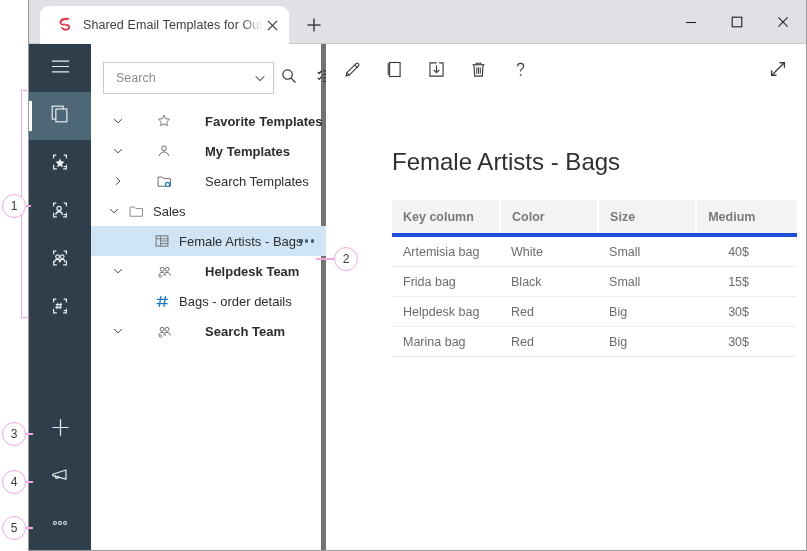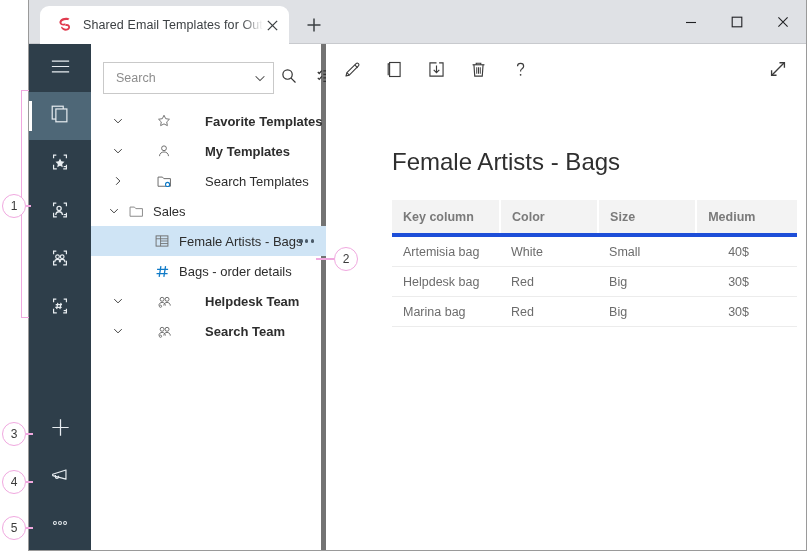--- a/index.html
+++ b/index.html
@@ -546,45 +546,45 @@
           </span>
           <span class="node-label">Female Artists - Bags</span>
           <span class="node-more">
             <span class="dot3">
               <i></i>
               <i></i>
               <i></i>
             </span>
           </span>
         </div>
-        <div class="node lvl2">
-          <span class="twisty"></span>
-          <span class="node-icon">
-            <svg viewBox="0 0 20 20" width="17" height="17">
-              <path d="M8.1 3.6 L6.1 16.4 M13.6 3.6 L11.6 16.4 M3.6 7.6 H16.6 M3 12.4 H16" stroke="#0f7ac7" stroke-width="1.5" fill="none"></path>
-            </svg>
-          </span>
-          <span class="node-label">Bags - order details</span>
-        </div>
         <div class="node lvl0 bold">
           <span class="twisty">
             <svg viewBox="0 0 16 16" width="12" height="12">
               <path d="M3 5.5 L8 10.5 L13 5.5" stroke="currentColor" stroke-width="1.3" fill="none"></path>
             </svg>
           </span>
           <span class="node-icon">
             <svg viewBox="0 0 20 20" width="17" height="17">
               <circle cx="7.2" cy="7.4" r="2.3" stroke="#6b6b6b" stroke-width="1.15" fill="none"></circle>
               <circle cx="13" cy="7.4" r="2.3" stroke="#6b6b6b" stroke-width="1.15" fill="none"></circle>
               <path d="M3.4 14.8 c0-2.3 1.7-3.7 3.8-3.7 s3.8 1.4 3.8 3.7" stroke="#6b6b6b" stroke-width="1.15" fill="none"></path>
               <path d="M9.2 14.8 c0-2.3 1.7-3.7 3.8-3.7 s3.8 1.4 3.8 3.7" stroke="#6b6b6b" stroke-width="1.15" fill="none"></path>
               <circle cx="5.3" cy="15.6" r="1.3" stroke="#6b6b6b" stroke-width="1.05" fill="none"></circle>
             </svg>
           </span>
           <span class="node-label">Helpdesk Team</span>
+        </div>
+        <div class="node lvl2">
+          <span class="twisty"></span>
+          <span class="node-icon">
+            <svg viewBox="0 0 20 20" width="17" height="17">
+              <path d="M8.1 3.6 L6.1 16.4 M13.6 3.6 L11.6 16.4 M3.6 7.6 H16.6 M3 12.4 H16" stroke="#0f7ac7" stroke-width="1.5" fill="none"></path>
+            </svg>
+          </span>
+          <span class="node-label">Bags - order details</span>
         </div>
         <div class="node lvl0 bold">
           <span class="twisty">
             <svg viewBox="0 0 16 16" width="12" height="12">
               <path d="M3 5.5 L8 10.5 L13 5.5" stroke="currentColor" stroke-width="1.3" fill="none"></path>
             </svg>
           </span>
           <span class="node-icon">
             <svg viewBox="0 0 20 20" width="17" height="17">
               <circle cx="7.2" cy="7.4" r="2.3" stroke="#6b6b6b" stroke-width="1.15" fill="none"></circle>
@@ -677,20 +677,26 @@
             </tr>
         </thead>
         <tbody>
             <tr>
               <td>Artemisia bag</td>
               <td>White</td>
               <td>Small</td>
               <td class="num">40$</td>
             </tr>
             <tr>
+              <td>Frida bag</td>
+              <td>Black</td>
+              <td>Small</td>
+              <td class="num">15$</td>
+            </tr>
+            <tr>
               <td>Helpdesk bag</td>
               <td>Red</td>
               <td>Big</td>
               <td class="num">30$</td>
             </tr>
             <tr>
               <td>Marina bag</td>
               <td>Red</td>
               <td>Big</td>
               <td class="num">30$</td>

